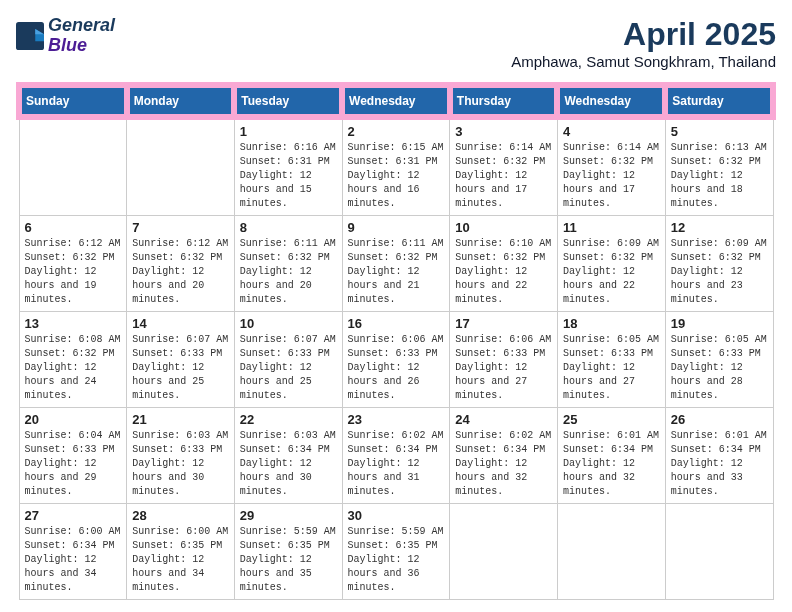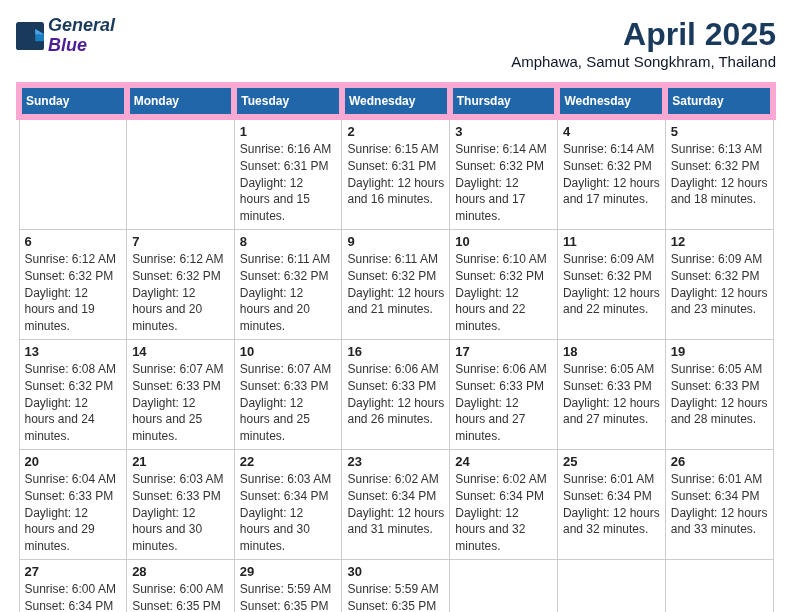--- a/index.html
+++ b/index.html
@@ -70,23 +70,24 @@
       background: #fff;
     }
     .day-num {
       font-size: 13px;
       font-weight: bold;
       color: #222;
       display: block;
       margin-bottom: 2px;
     }
     .day-info {
-      font-size: 12px;
+      font-size: 10px;
       color: #333;
       line-height: 1.4;
+      font-family: Liberation Mono, monospace;
     }
     .empty-cell { background: #f9f9f9; }
     tbody tr:nth-child(odd) td { background: #fff; }
   </style>
 </head>
 <body>
 
 <div class="header">
   <div class="logo">
     <svg class="logo-icon" viewBox="0 0 32 32">

